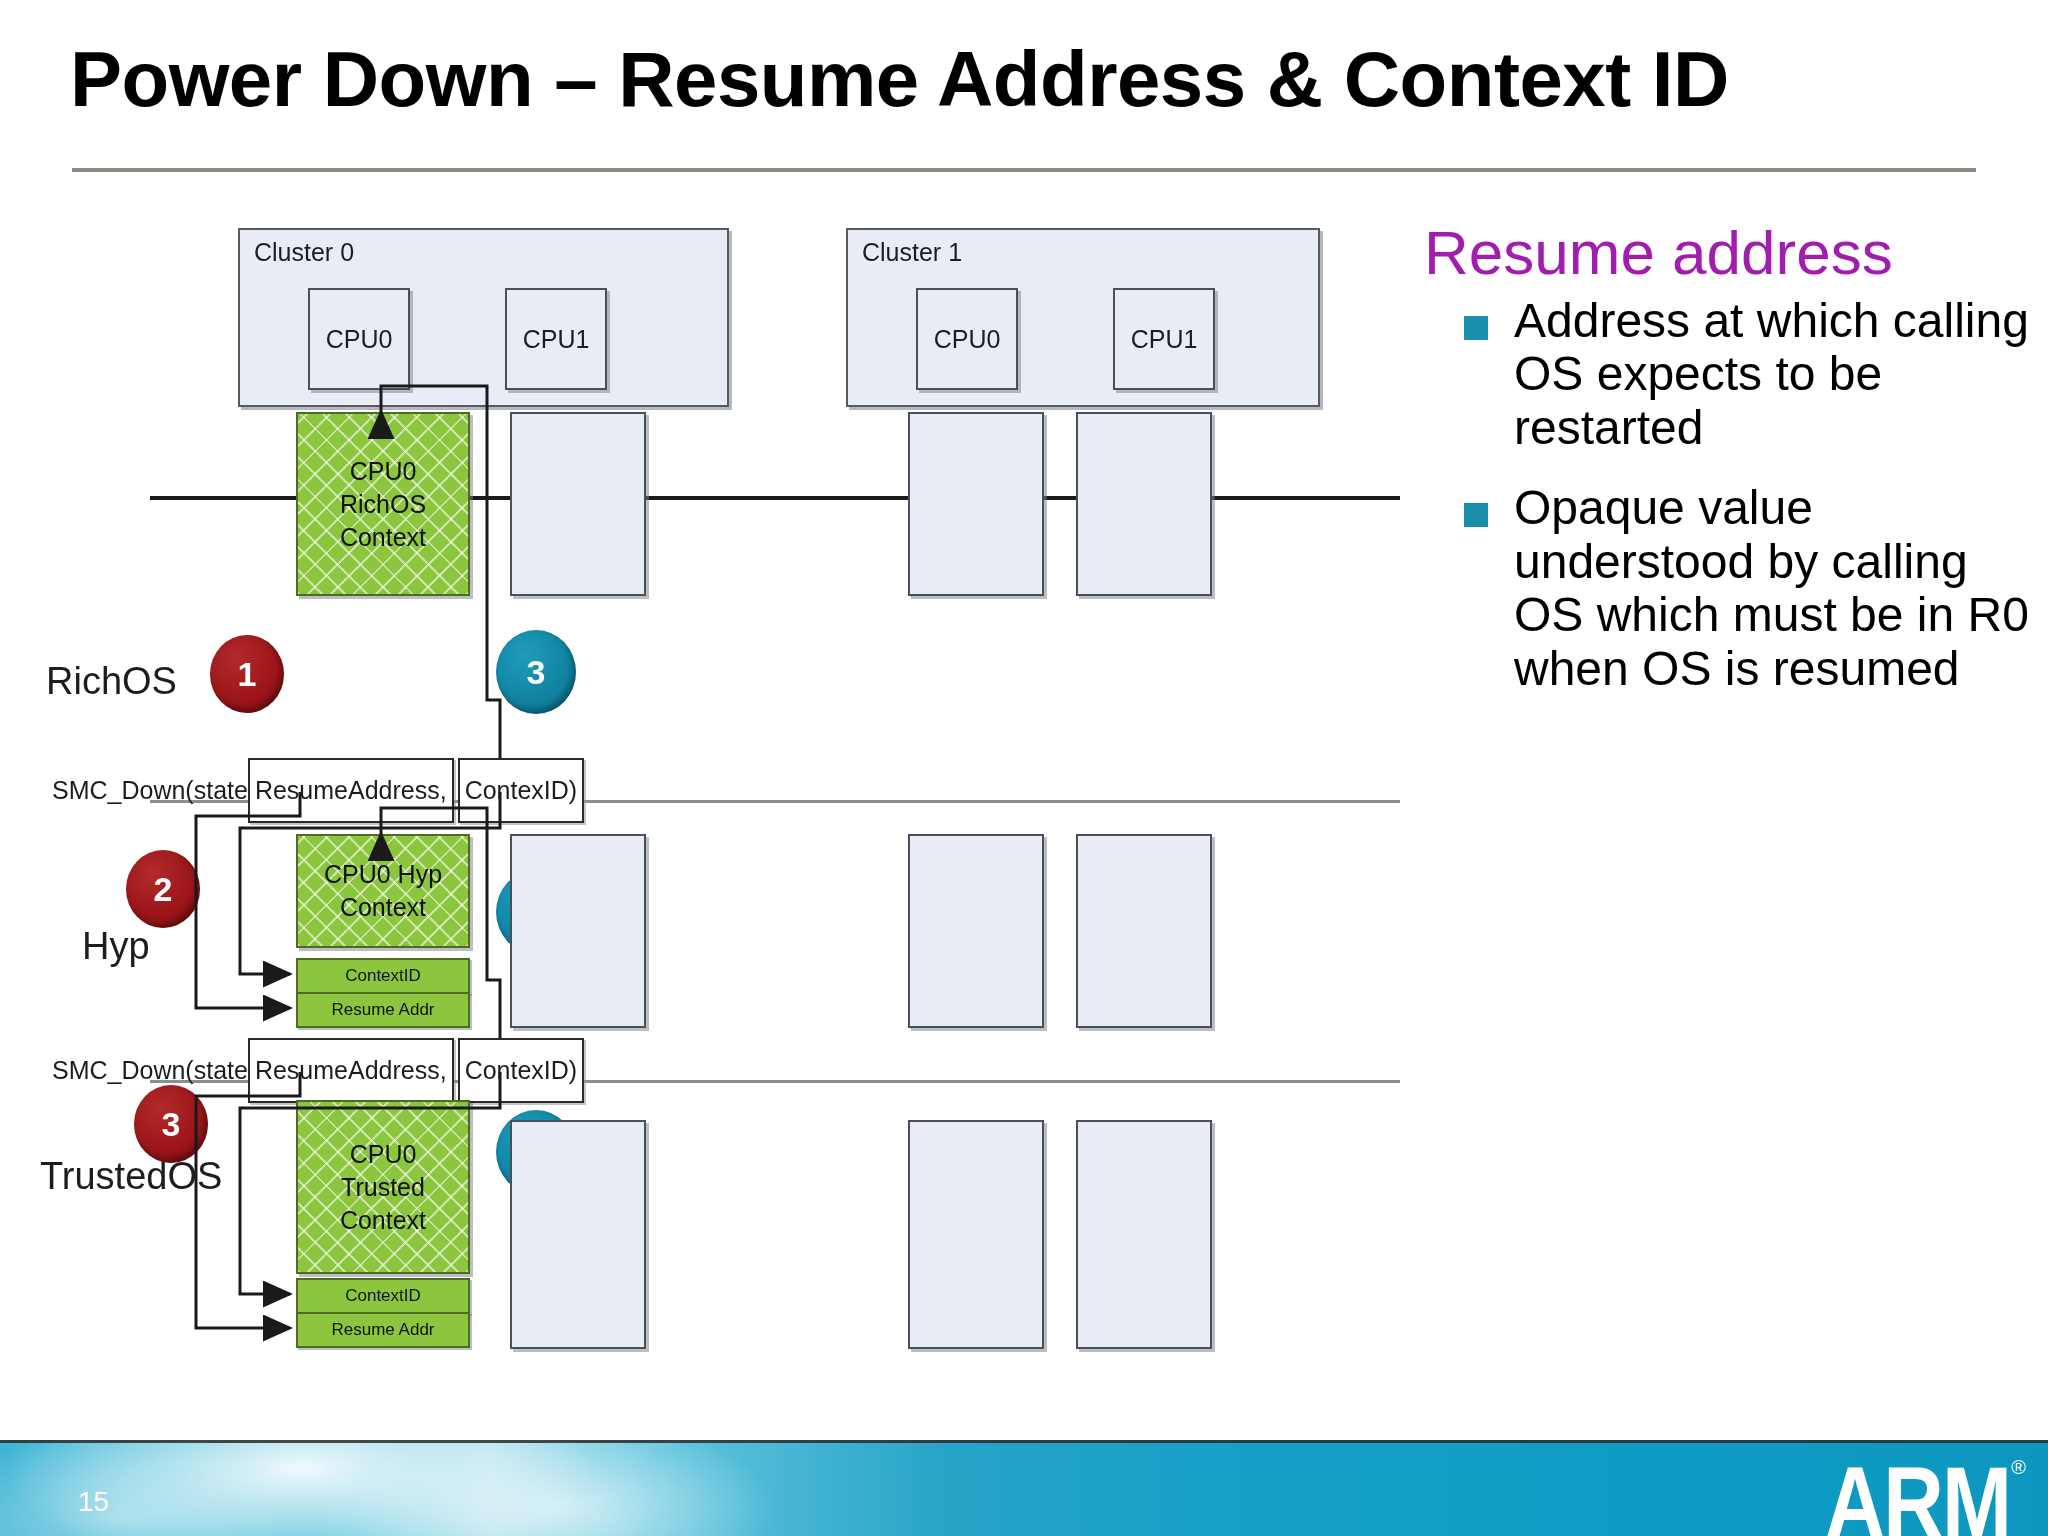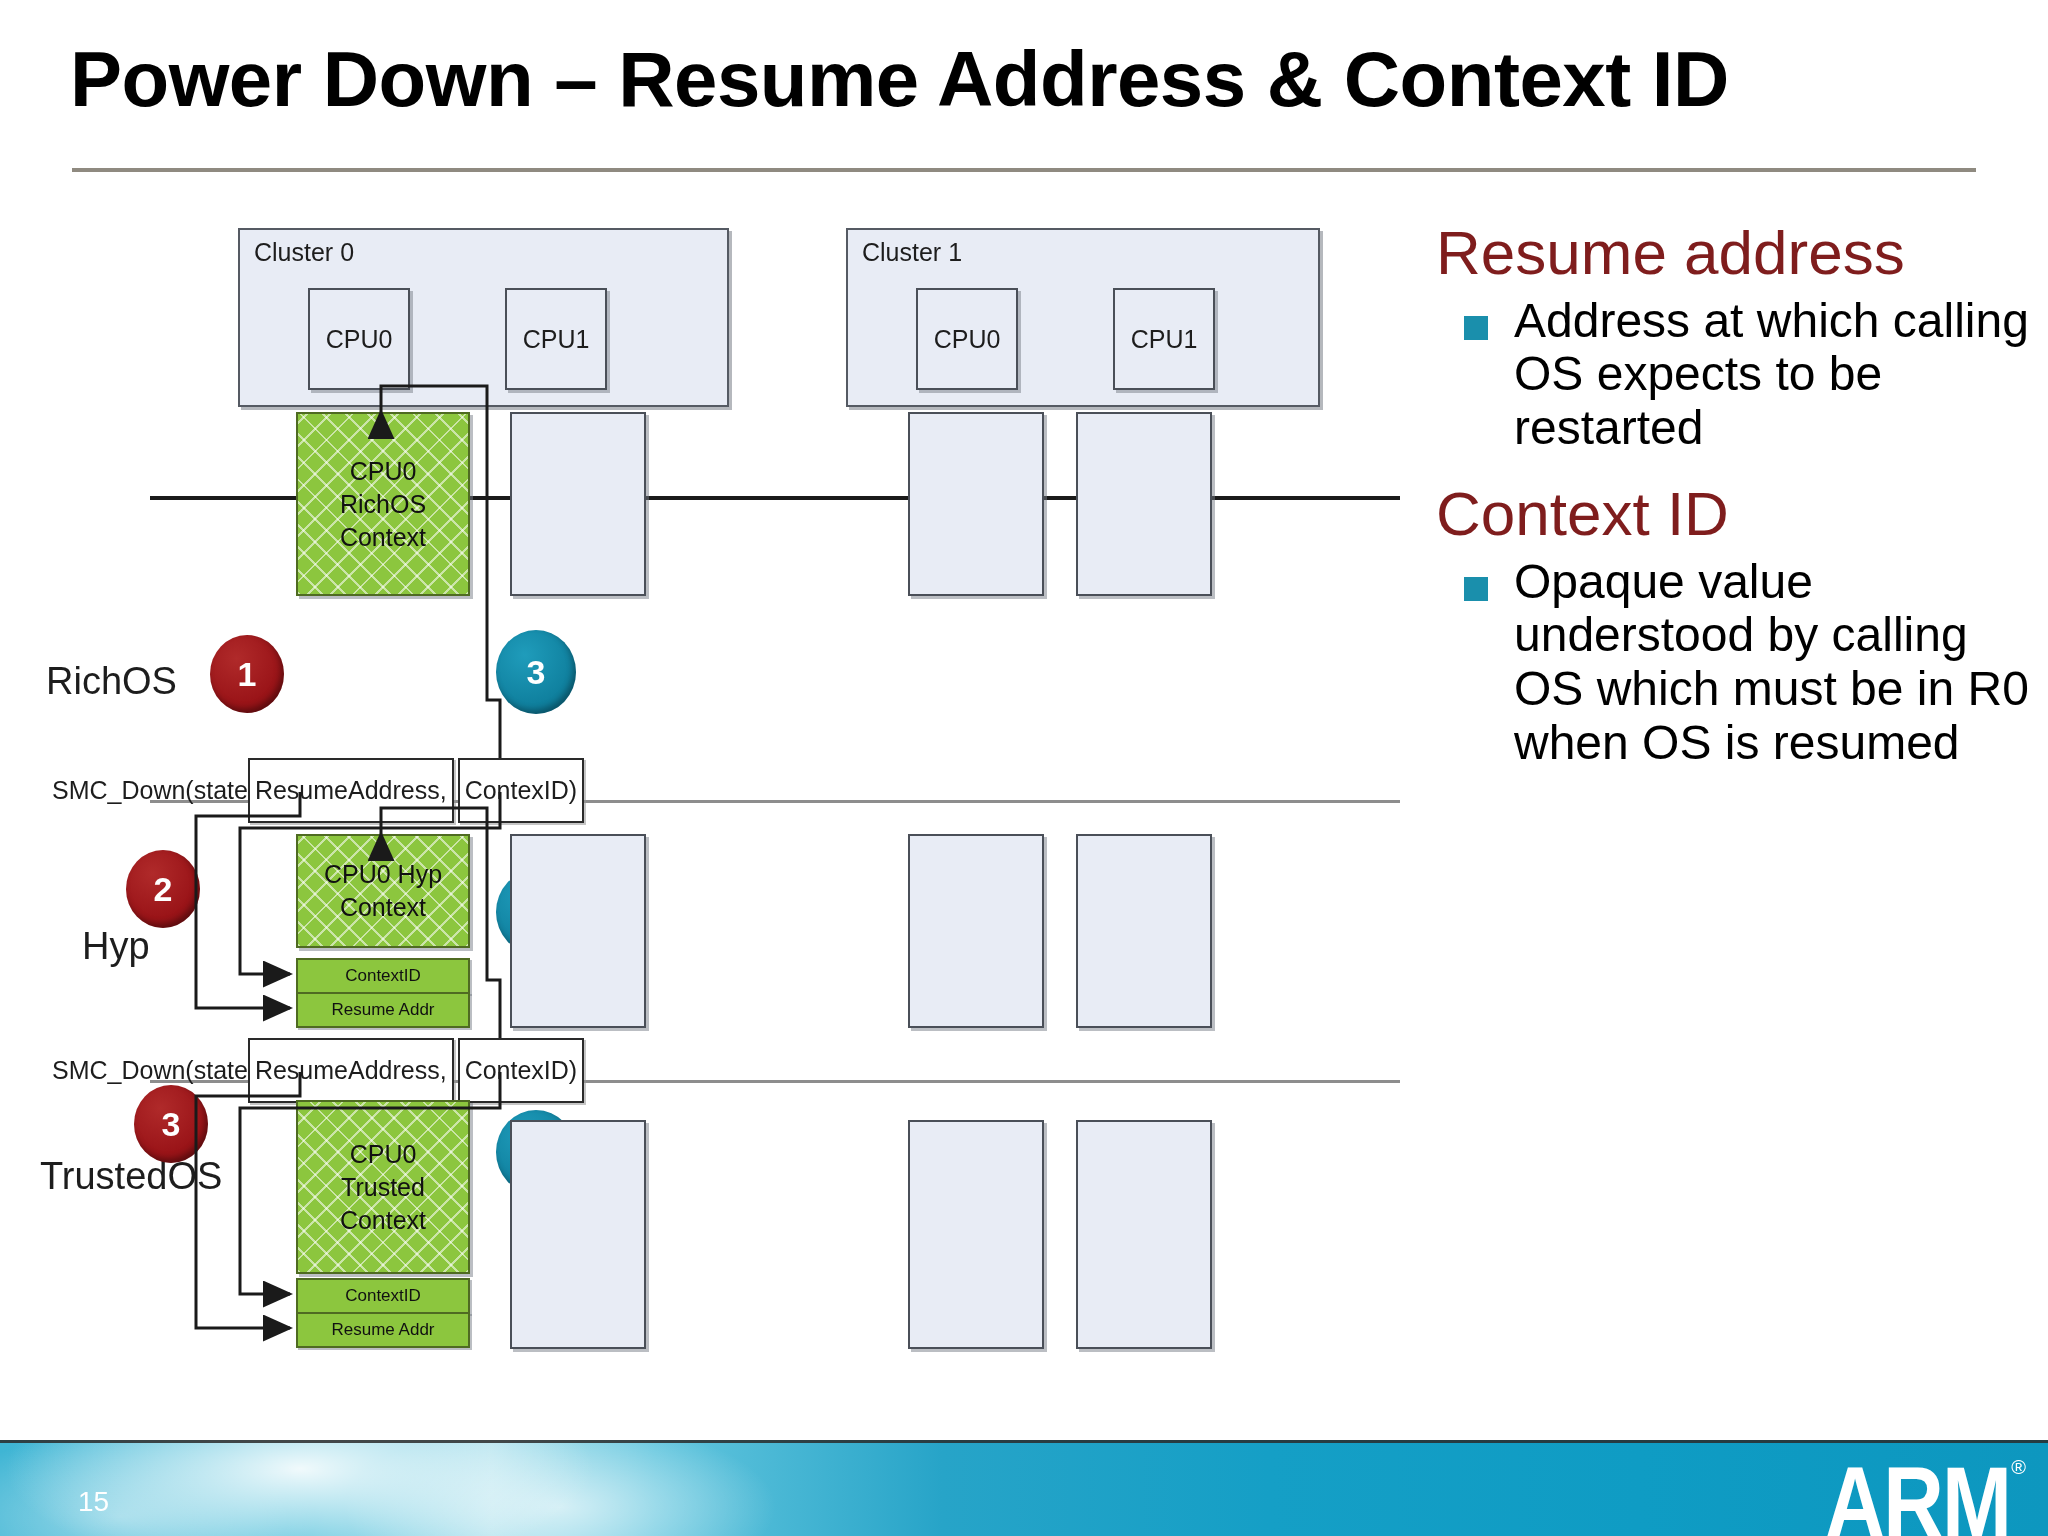--- a/index.html
+++ b/index.html
@@ -126,21 +126,21 @@
   }
 
   
   #connectors{position:absolute;left:0;top:0;width:1400px;height:1200px;pointer-events:none;}
 
   
   #right-col{
     position:absolute;left:1420px;top:220px;width:620px;
   }
   .rc-head{
-    font-size:62px;color:#7f1d1d;line-height:1.06;margin:0 0 6px 16px;
+    font-size:62px;color:#a21caf;line-height:1.06;margin:0 0 6px 4px;
     font-family:"Liberation Sans", sans-serif;font-weight:normal;
   }
   .rc-bullet{
     display:flex;align-items:flex-start;margin:8px 0 26px 44px;
   }
   .rc-sq{
     width:24px;height:24px;background:#1a8fac;flex:0 0 auto;margin-top:22px;
   }
   .rc-btext{
     margin-left:26px;font-size:48px;line-height:1.12;color:#000;
@@ -286,21 +286,20 @@
     </g>
   </svg>
 </div>
 
 <div id="right-col">
   <h2 class="rc-head">Resume address</h2>
   <div class="rc-bullet">
     <div class="rc-sq"></div>
     <div class="rc-btext">Address at which calling OS expects to be restarted</div>
   </div>
-  <h2 class="rc-head">Context ID</h2>
   <div class="rc-bullet">
     <div class="rc-sq"></div>
     <div class="rc-btext">Opaque value understood by calling OS which must be in R0 when OS is resumed</div>
   </div>
 </div>
 
 <div id="footer">
   <div id="footer-topline"></div>
   <div id="page-num">15</div>
   <div id="arm-logo">ARM</div>

